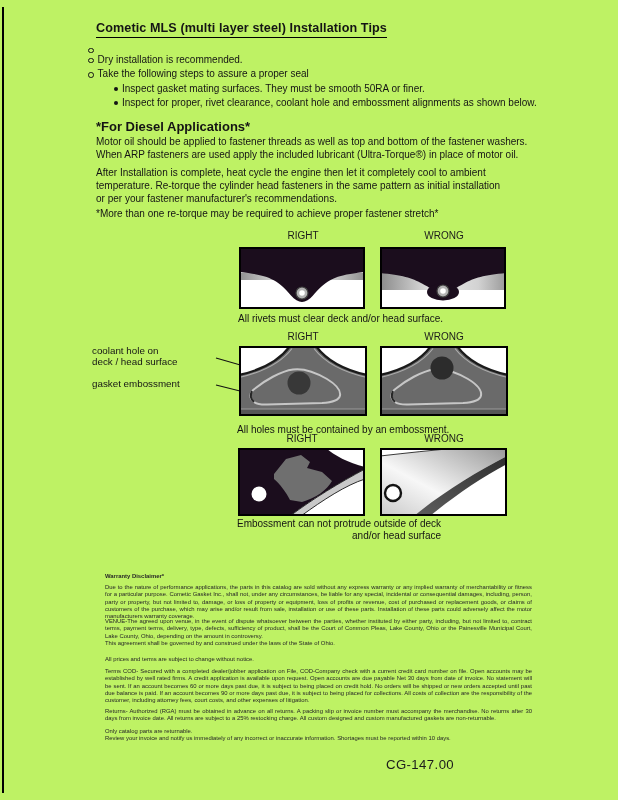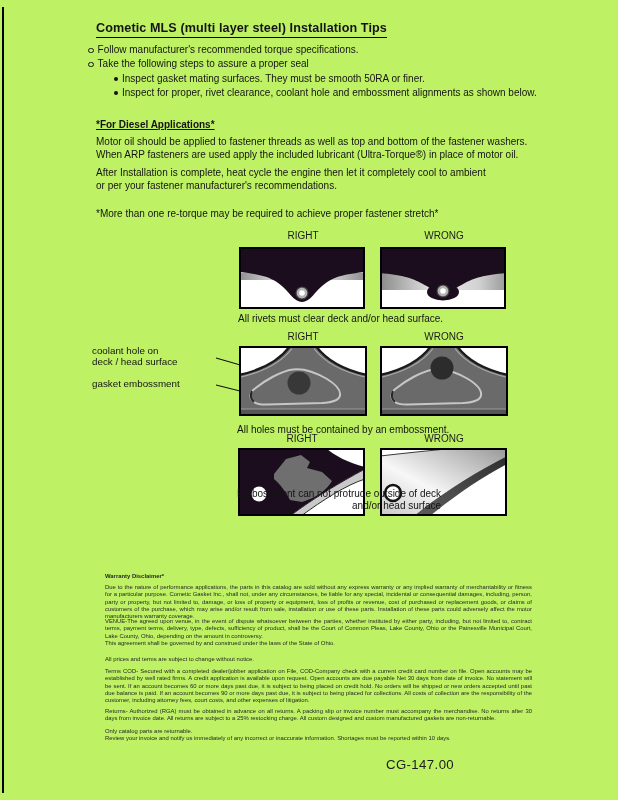--- a/index.html
+++ b/index.html
@@ -16,21 +16,21 @@
     left:96px;top:21px;font-size:12.6px;font-weight:bold;letter-spacing:.1px;
     border-bottom:1.6px solid #000;padding-bottom:2px;
   }
 
   .tips{left:88px;top:43px;font-size:10px;line-height:14.3px;}
   .tip-row{display:flex;align-items:flex-start;}
   .ob{width:3.6px;height:3.6px;border:1px solid #141414;border-radius:50%;display:inline-block;margin:4.6px 4px 0 0;flex:none;}
   .fb{width:4px;height:4px;background:#141414;border-radius:50%;display:inline-block;margin:5px 4px 0 0;flex:none;}
   .sub{margin-left:26px;text-align:center;}
 
-  .h2{left:96px;top:119px;font-size:10px;font-weight:bold;text-decoration:underline;}
+  .h2{left:96px;top:119px;font-size:13px;font-weight:bold;}
   .para{left:96px;font-size:10px;line-height:13px;}
 
   .dlabel{font-size:10px;text-align:center;width:128px;color:#1b1b1b;}
   .cap{font-size:10px;color:#141414;text-align:right;}
 
   .sidelab{font-size:9.8px;text-align:left;width:120px;line-height:11px;}
 
   .legal{left:105px;width:427px;font-size:5.9px;line-height:7.3px;color:#262626;}
   .legal-h{font-weight:bold;}
   .just{text-align:justify;}
@@ -44,21 +44,24 @@
 
 <div class="doc">
 
   <div class="abs edge-line"></div>
 
   <div class="abs title nw">Cometic MLS (multi layer steel) Installation Tips</div>
 
   <div class="abs tips">
     <div class="tip-row">
       <span class="ob"></span>
-      <span class="nw">Follow manufacturer's recommended torque specifications.</span>
+    </div>
+    <div class="tip-row">
+      <span class="ob"></span>
+      <span class="nw">Dry installation is recommended.</span>
     </div>
     <div class="tip-row">
       <span class="ob"></span>
       <span class="nw">Take the following steps to assure a proper seal</span>
     </div>
     <div class="tip-row sub">
       <span class="fb"></span>
       <span class="nw">Inspect gasket mating surfaces.  They must be smooth 50RA or finer.</span>
     </div>
     <div class="tip-row sub">
@@ -69,20 +72,21 @@
 
   <div class="abs h2 nw">*For Diesel Applications*</div>
 
   <div class="abs para" style="top:135px;">
     <div class="nw">Motor oil should be applied to fastener threads as well as top and bottom of the fastener washers.</div>
     <div class="nw">When ARP fasteners are used apply the included lubricant (Ultra-Torque®) in place of motor oil.</div>
   </div>
 
   <div class="abs para" style="top:166px;">
     <div class="nw">After Installation is complete, heat cycle the engine then let it completely cool to ambient</div>
+    <div class="nw">temperature. Re-torque the cylinder head fasteners in the same pattern as initial installation</div>
     <div class="nw">or per your fastener manufacturer's recommendations.</div>
   </div>
 
   <div class="abs para nw" style="top:207px;">*More than one re-torque may be required to achieve proper fastener stretch*</div>
 
   <div class="abs dlabel" style="left:239px;top:230px;">RIGHT</div>
   <div class="abs dlabel" style="left:380px;top:230px;">WRONG</div>
 
   <svg class="abs" style="left:239px;top:247px;" width="126" height="62" viewBox="0 0 126 62">
     <defs>
@@ -200,21 +204,21 @@
       </linearGradient>
     </defs>
     <rect width="127" height="68" fill="#fff"></rect>
     <path d="M0,8 C27,5 53,2 79,0 L127,0 L127,8 C96,24 62,45 34,68 L0,68 Z" fill="url(#silver)"></path>
     <path d="M0,8 C27,5 53,2 79,0" stroke="#3a3a3a" stroke-width="1" fill="none"></path>
     <path d="M34,68 C62,45 96,24 127,8 L127,16 C100,30 72,50 50,68 Z" fill="url(#dkg)"></path>
     <circle cx="13" cy="45" r="8" fill="#fff" stroke="#141414" stroke-width="2.4"></circle>
     <rect x="1" y="1" width="125" height="66" fill="none" stroke="#000" stroke-width="2"></rect>
   </svg>
 
-  <div class="abs cap" style="left:237px;top:488px;line-height:12px;">
+  <div class="abs cap" style="left:237px;top:518px;line-height:12px;">
     <div class="nw">Embossment can not protrude outside of deck</div>
     <div class="nw">and/or head surface</div>
   </div>
 
   <div class="abs legal legal-h" style="top:573px;">Warranty Disclaimer*</div>
   <div class="abs legal just" style="top:584px;">Due to the nature of performance applications, the parts in this catalog are sold without any express warranty or any implied warranty of merchantability or fitness for a particular purpose.  Cometic Gasket Inc., shall not, under any circumstances, be liable for any special, incidental or consequential damages, including, person, party or property, but not limited to, damage, or loss of property or equipment, loss of profits or revenue, cost of purchased or replacement goods, or claims of customers of the purchase, which may arise and/or result from sale, installation or use of these parts.  Installation of these parts could adversely affect the motor manufacturers warranty coverage.</div>
   <div class="abs legal" style="top:618px;">
     <div class="just">VENUE-The agreed upon venue, in the event of dispute whatsoever between the parties, whether instituted by either party, including, but not limited to, contract terms, payment terms, delivery, type, defects, sufficiency of product, shall be the Court of Common Pleas, Lake County, Ohio or the Painesville Municipal Court, Lake County, Ohio, depending on the amount in controversy.</div>
     <div>This agreement shall be governed by and construed under the laws of the State of Ohio.</div>
   </div>

